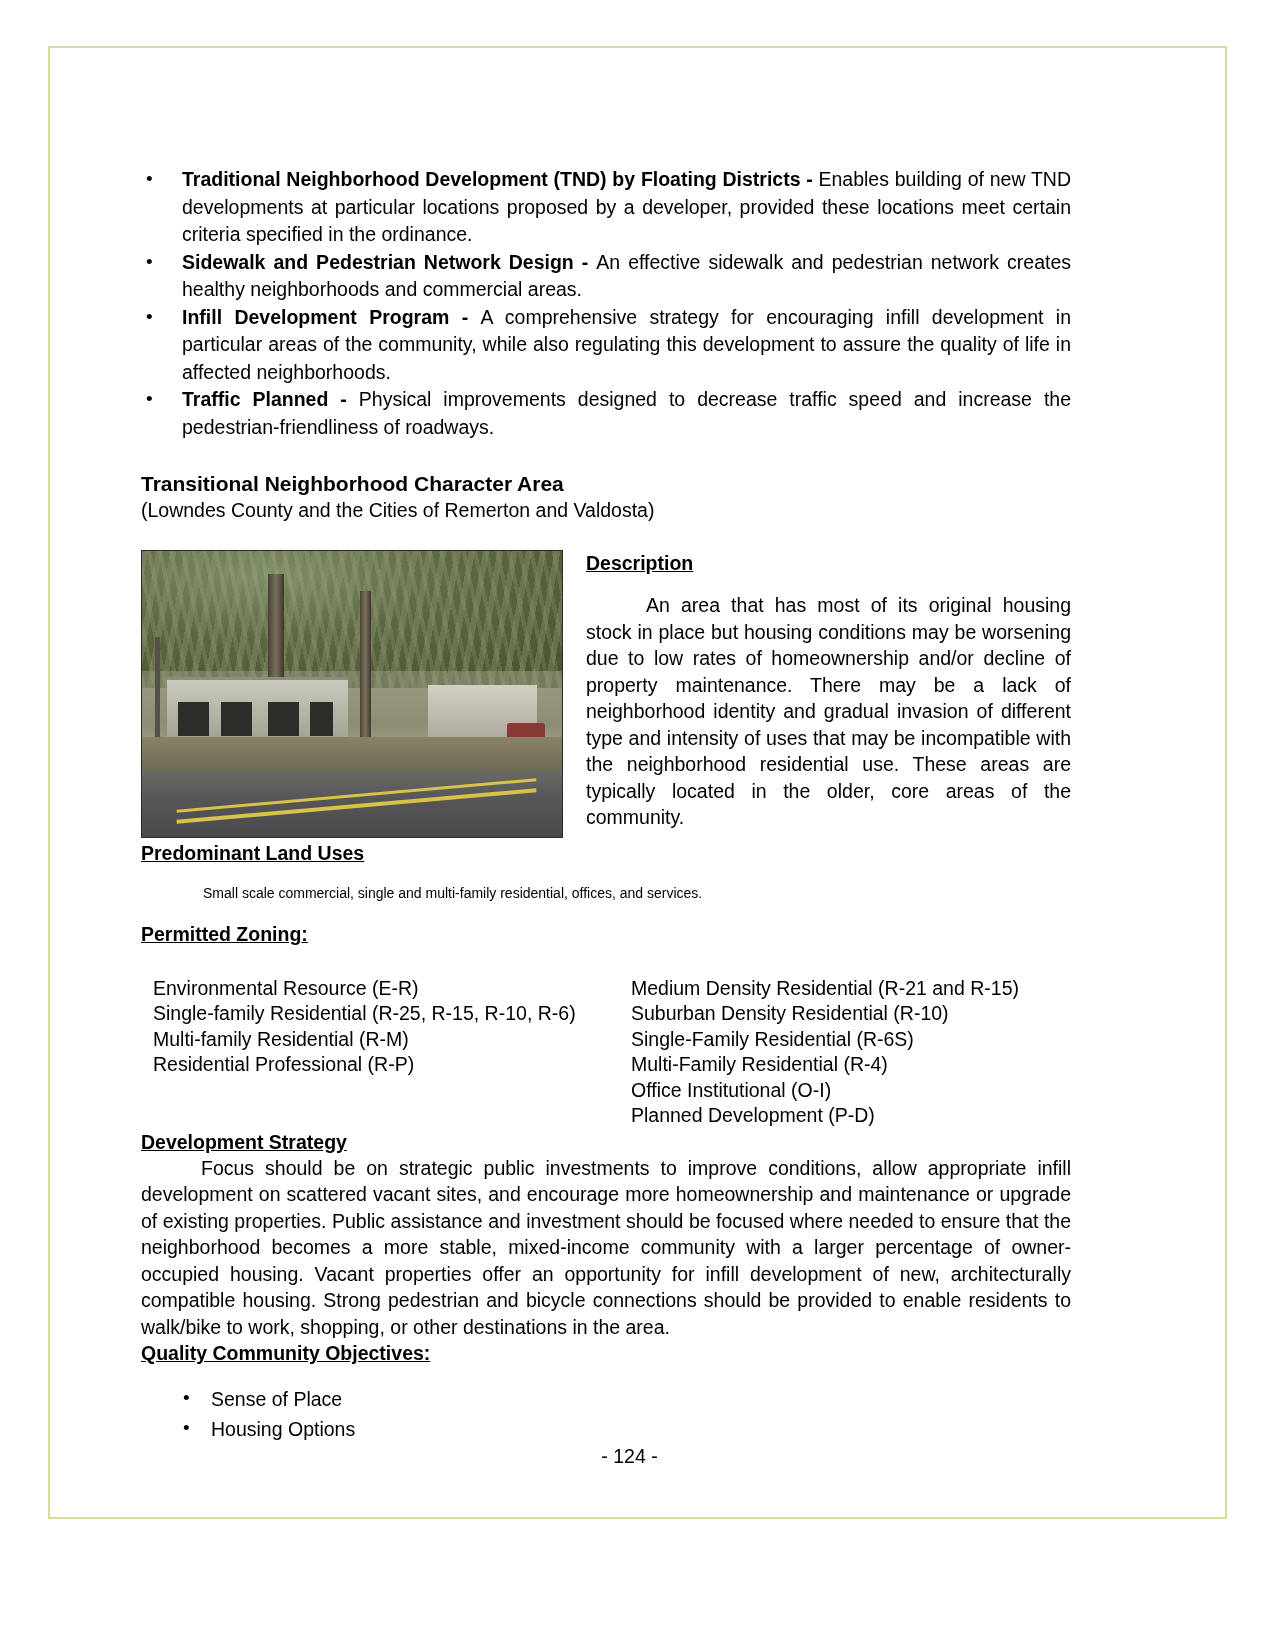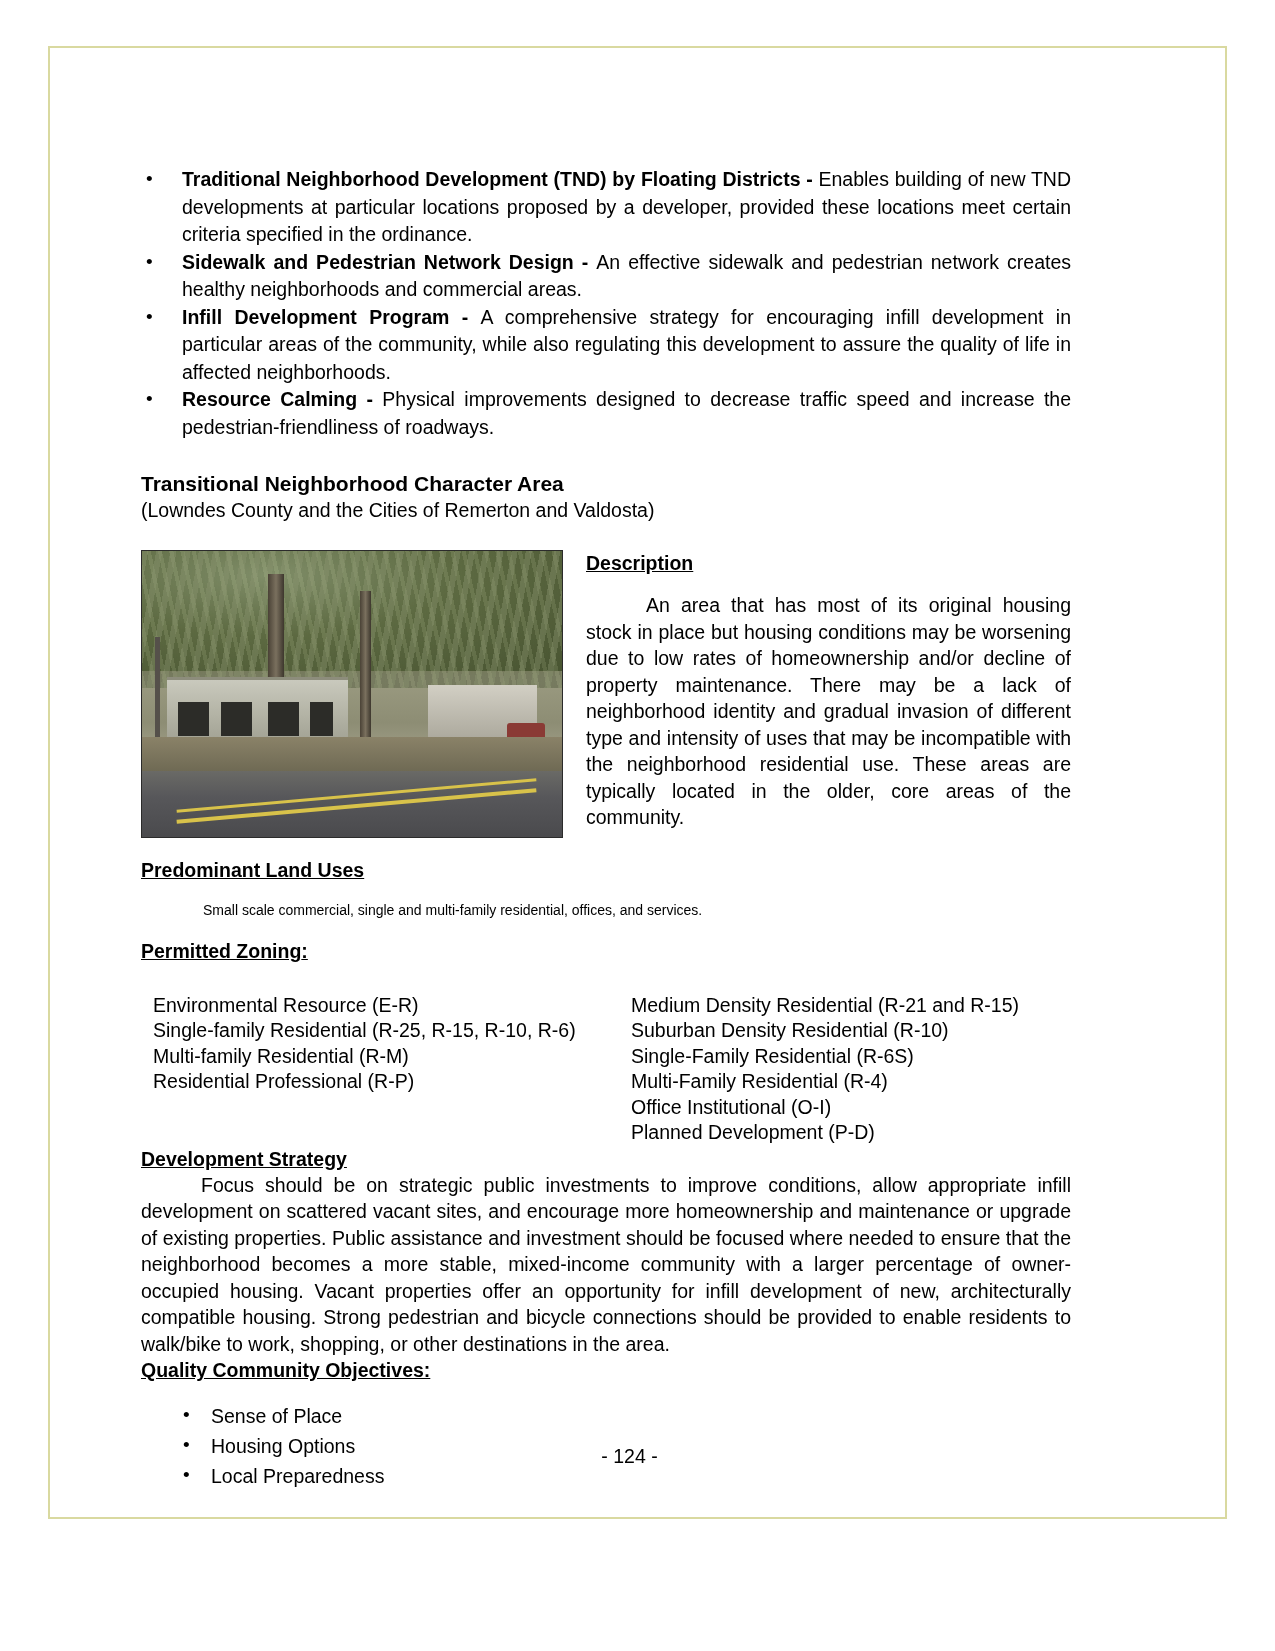--- a/index.html
+++ b/index.html
@@ -194,21 +194,21 @@
 <body>
 
 <div class="page-border"></div>
 
 <div class="content">
 
   <ul class="bullets">
     <li><span class="b">Traditional Neighborhood Development (TND) by Floating Districts - </span><span>Enables building of new TND developments at particular locations proposed by a developer, provided these locations meet certain criteria specified in the ordinance.</span></li>
     <li><span class="b">Sidewalk and Pedestrian Network Design - </span><span>An effective sidewalk and pedestrian network creates healthy neighborhoods and commercial areas.</span></li>
     <li><span class="b">Infill Development Program - </span><span>A comprehensive strategy for encouraging infill development in particular areas of the community, while also regulating this development to assure the quality of life in affected neighborhoods.</span></li>
-    <li><span class="b">Resource Calming - </span><span>Physical improvements designed to decrease traffic speed and increase the pedestrian-friendliness of roadways.</span></li>
+    <li><span class="b">Traffic Planned - </span><span>Physical improvements designed to decrease traffic speed and increase the pedestrian-friendliness of roadways.</span></li>
   </ul>
 
   <h2 class="section-title">Transitional Neighborhood Character Area</h2>
   <p class="subtitle">(Lowndes County and the Cities of Remerton and Valdosta)</p>
 
   <div class="desc-block clearfix">
     <div class="photo">
       <div class="sky"></div>
       <div class="moss"></div>
       <div class="trunk" style="left:30%"></div>
@@ -224,21 +224,21 @@
       <div class="car"></div>
       <div class="ground"></div>
       <div class="road"></div>
       <div class="line"></div>
       <div class="line2"></div>
     </div>
 
     <h3 class="uhead">Description</h3>
     <p class="para indent" style="margin-top:16px">An area that has most of its original housing stock in place but housing conditions may be worsening due to low rates of homeownership and/or decline of property maintenance.   There may be a lack of neighborhood identity and gradual invasion of different type and intensity of uses that may be incompatible with the neighborhood residential use. These areas are typically located in the older, core areas of the community.</p>
 
-    <h3 class="uhead" style="margin-top:26px">Predominant Land Uses</h3>
+    <h3 class="uhead" style="margin-top:9px">Predominant Land Uses</h3>
   </div>
 
   <p class="land-uses">Small scale commercial, single and multi-family residential, offices, and services.</p>
 
   <h3 class="uhead zoning-head"><span>Permitted Zoning</span><span>:</span></h3>
 
   <div class="zoning-cols">
     <div class="col col1">
       <div>Environmental Resource (E-R)</div>
       <div>Single-family Residential (R-25, R-15, R-10, R-6)</div>
@@ -255,18 +255,17 @@
     </div>
   </div>
 
   <h3 class="uhead strategy-head">Development Strategy</h3>
   <p class="para indent strategy-body">Focus should be on strategic public investments to improve conditions, allow appropriate infill development on scattered vacant sites, and encourage more homeownership and maintenance or upgrade of existing properties.  Public assistance and investment should be focused where needed to ensure that the neighborhood becomes a more stable, mixed-income community with a larger percentage of owner-occupied housing.  Vacant properties offer an opportunity for infill development of new, architecturally compatible housing.  Strong pedestrian and bicycle connections should be provided to enable residents to walk/bike to work, shopping, or other destinations in the area.</p>
 
   <h3 class="uhead qco-head">Quality Community Objectives:</h3>
   <ul class="qco">
     <li>Sense of Place</li>
     <li>Housing Options</li>
-    <li>Local Preparedness</li>
   </ul>
 
 </div>
 
 <div class="page-number">- 124 -</div>
 
 </body></html>

